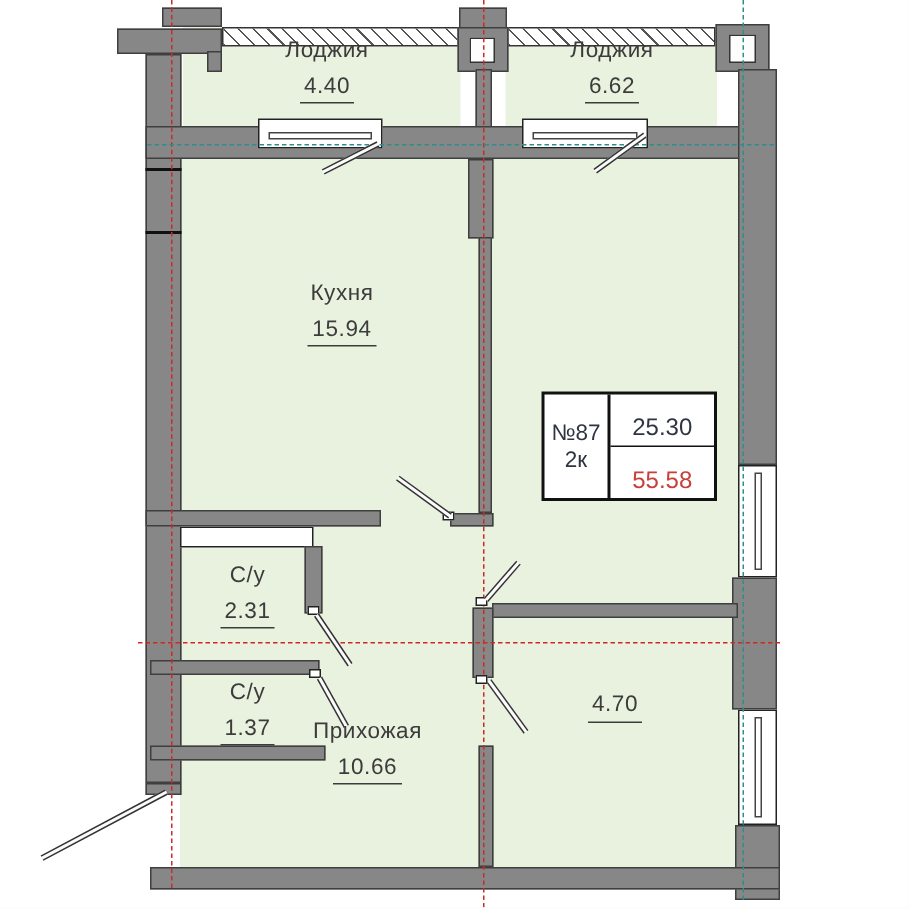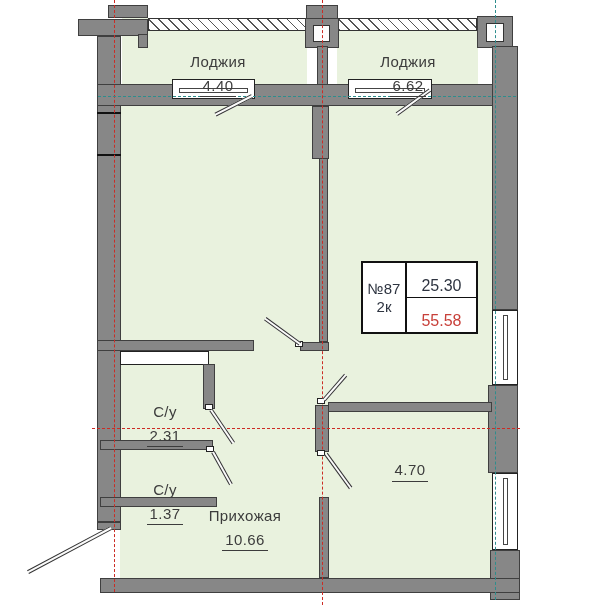--- a/index.html
+++ b/index.html
@@ -21,21 +21,21 @@
         transform-origin:0 50%;box-sizing:border-box;}
   .jamb{background:#fff;border:1px solid #222;box-sizing:border-box;}
   .win-h{background:#fff;border:1px solid #222;box-sizing:border-box;}
   .win-h::after{content:"";position:absolute;left:7%;right:7%;top:45%;height:3px;
         border:1px solid #444;background:#fff;}
   .win-v{background:#fff;border:1px solid #222;box-sizing:border-box;}
   .win-v::after{content:"";position:absolute;top:5%;bottom:5%;left:42%;width:3px;
         border:1px solid #444;background:#fff;}
   .inner-white{background:#fdfdfd;border:1px solid #333;box-sizing:border-box;}
   .room-label{text-align:center;color:var(--text,#3c3c3c);font-size:15px;line-height:1.1;letter-spacing:.4px;}
-  .room-name{margin-bottom:7px;white-space:nowrap;margin-top:28px;}
+  .room-name{margin-bottom:7px;white-space:nowrap;}
   .room-area{display:inline-block;border-bottom:1px solid var(--text,#3c3c3c);padding:0 3px 2px;}
   .info-box{display:flex;background:#fff;border:2px solid #111;box-sizing:border-box;
         color:#2e3440;font-size:16px;}
   .info-left{width:42px;border-right:2px solid #111;display:flex;flex-direction:column;
         align-items:center;justify-content:center;line-height:1.2;font-size:15px;}
   .info-right{flex:1;display:flex;flex-direction:column;}
   .info-row{flex:1;display:flex;align-items:center;justify-content:center;border-bottom:1.5px solid #111;margin-top:12px;}
   .info-row:last-child{border-bottom:none;color:var(--area-total-red,#c8403a);}
 </style>
 </head>
@@ -109,20 +109,24 @@
   <div class="abs leaf" style="left:326px;top:452px;width:42px;transform:rotate(54deg);"></div>
 
   <div class="abs room-label" style="left:158px;top:26px;width:120px;">
     <div class="room-name">Лоджия</div>
     <div class="room-area">4.40</div>
   </div>
   <div class="abs room-label" style="left:348px;top:26px;width:120px;">
     <div class="room-name">Лоджия</div>
     <div class="room-area">6.62</div>
   </div>
+  <div class="abs room-label" style="left:168px;top:188px;width:120px;">
+    <div class="room-name">Кухня</div>
+    <div class="room-area">15.94</div>
+  </div>
   <div class="abs room-label" style="left:120px;top:376px;width:90px;">
     <div class="room-name">С/у</div>
     <div class="room-area">2.31</div>
   </div>
   <div class="abs room-label" style="left:120px;top:454px;width:90px;">
     <div class="room-name">С/у</div>
     <div class="room-area">1.37</div>
   </div>
   <div class="abs room-label" style="left:184px;top:480px;width:122px;">
     <div class="room-name">Прихожая</div>

